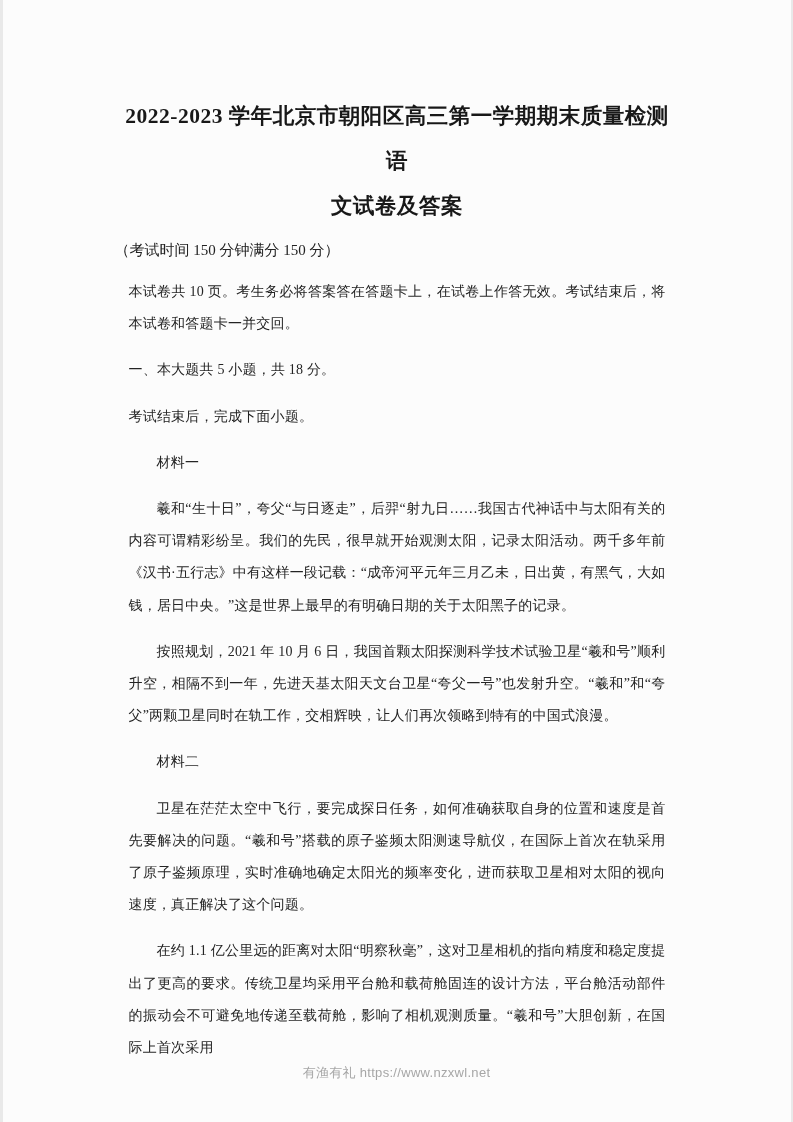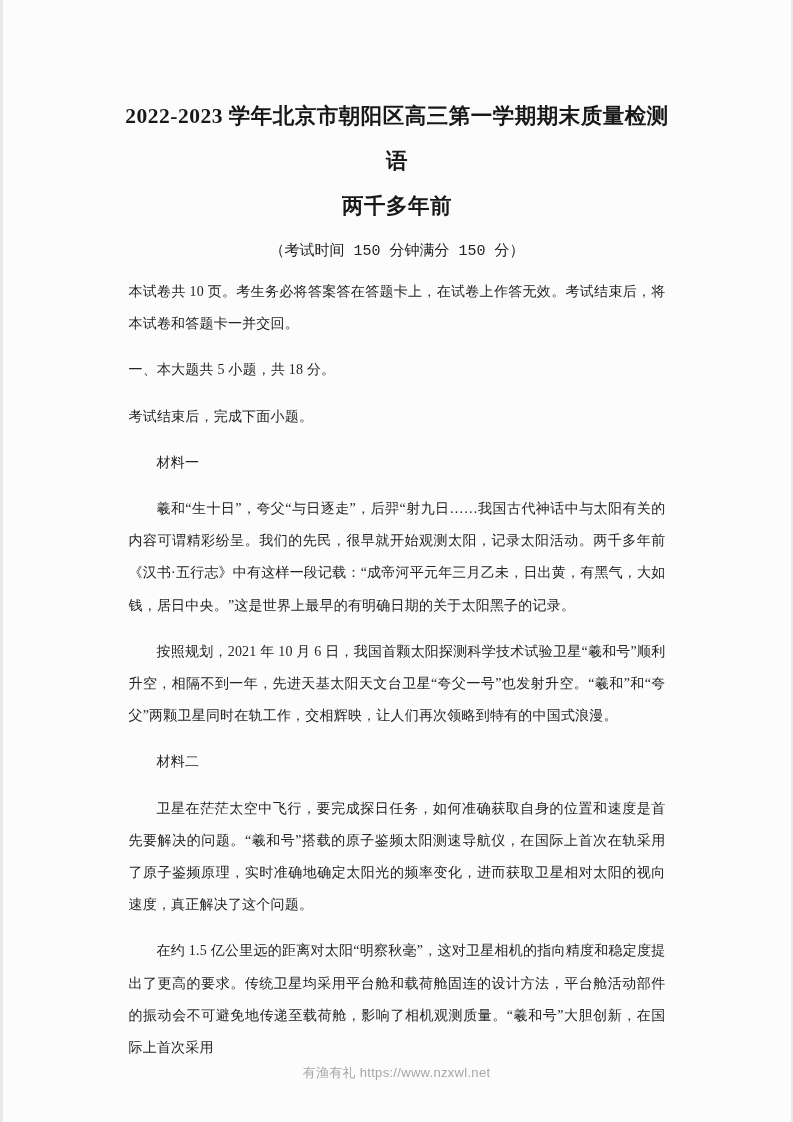--- a/index.html
+++ b/index.html
@@ -25,23 +25,21 @@
     font-weight: bold;
     text-align: center;
     line-height: 45px;
     letter-spacing: 0.5px;
     color: #181818;
   }
   .doc-title .tline { display: block; }
   .doc-subtitle {
     margin-top: 12px;
     font-size: 15px;
-    text-align: center;
     color: #222;
-    font-family: Liberation Mono, monospace;
   }
   .body-text {
     margin-top: 16px;
     font-size: 14px;
     line-height: 32.2px;
     text-align: justify;
     text-justify: inter-ideograph;
     letter-spacing: 0.2px;
     color: #242424;
   }
@@ -60,35 +58,35 @@
   }
 </style>
 </head>
 <body>
 
 <div class="page">
   <div class="content">
 
     <h1 class="doc-title">
       <span class="tline">2022-2023 学年北京市朝阳区高三第一学期期末质量检测语</span>
-      <span class="tline">两千多年前</span>
+      <span class="tline">文试卷及答案</span>
     </h1>
 
     <div class="doc-subtitle">（考试时间 150 分钟满分 150 分）</div>
 
     <div class="body-text">
       <p>本试卷共 10 页。考生务必将答案答在答题卡上，在试卷上作答无效。考试结束后，将本试卷和答题卡一并交回。</p>
       <p>一、本大题共 5 小题，共 18 分。</p>
       <p>考试结束后，完成下面小题。</p>
       <p class="indent">材料一</p>
       <p class="indent">羲和“生十日”，夸父“与日逐走”，后羿“射九日……我国古代神话中与太阳有关的内容可谓精彩纷呈。我们的先民，很早就开始观测太阳，记录太阳活动。两千多年前《汉书·五行志》中有这样一段记载：“成帝河平元年三月乙未，日出黄，有黑气，大如钱，居日中央。”这是世界上最早的有明确日期的关于太阳黑子的记录。</p>
       <p class="indent">按照规划，2021 年 10 月 6 日，我国首颗太阳探测科学技术试验卫星“羲和号”顺利升空，相隔不到一年，先进天基太阳天文台卫星“夸父一号”也发射升空。“羲和”和“夸父”两颗卫星同时在轨工作，交相辉映，让人们再次领略到特有的中国式浪漫。</p>
       <p class="indent">材料二</p>
       <p class="indent">卫星在茫茫太空中飞行，要完成探日任务，如何准确获取自身的位置和速度是首先要解决的问题。“羲和号”搭载的原子鉴频太阳测速导航仪，在国际上首次在轨采用了原子鉴频原理，实时准确地确定太阳光的频率变化，进而获取卫星相对太阳的视向速度，真正解决了这个问题。</p>
-      <p class="indent">在约 1.5 亿公里远的距离对太阳“明察秋毫”，这对卫星相机的指向精度和稳定度提出了更高的要求。传统卫星均采用平台舱和载荷舱固连的设计方法，平台舱活动部件的振动会不可避免地传递至载荷舱，影响了相机观测质量。“羲和号”大胆创新，在国际上首次采用</p>
+      <p class="indent">在约 1.1 亿公里远的距离对太阳“明察秋毫”，这对卫星相机的指向精度和稳定度提出了更高的要求。传统卫星均采用平台舱和载荷舱固连的设计方法，平台舱活动部件的振动会不可避免地传递至载荷舱，影响了相机观测质量。“羲和号”大胆创新，在国际上首次采用</p>
     </div>
 
   </div>
 
   <div class="watermark">
     <span>有渔有礼 https://www.nzxwl.net</span>
   </div>
 </div>
 
 </body></html>

